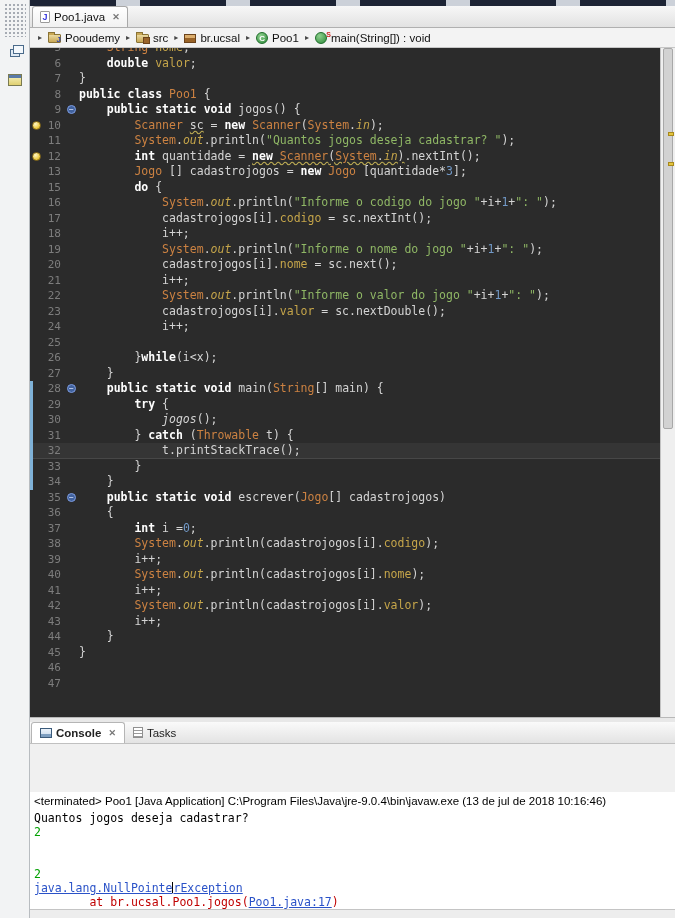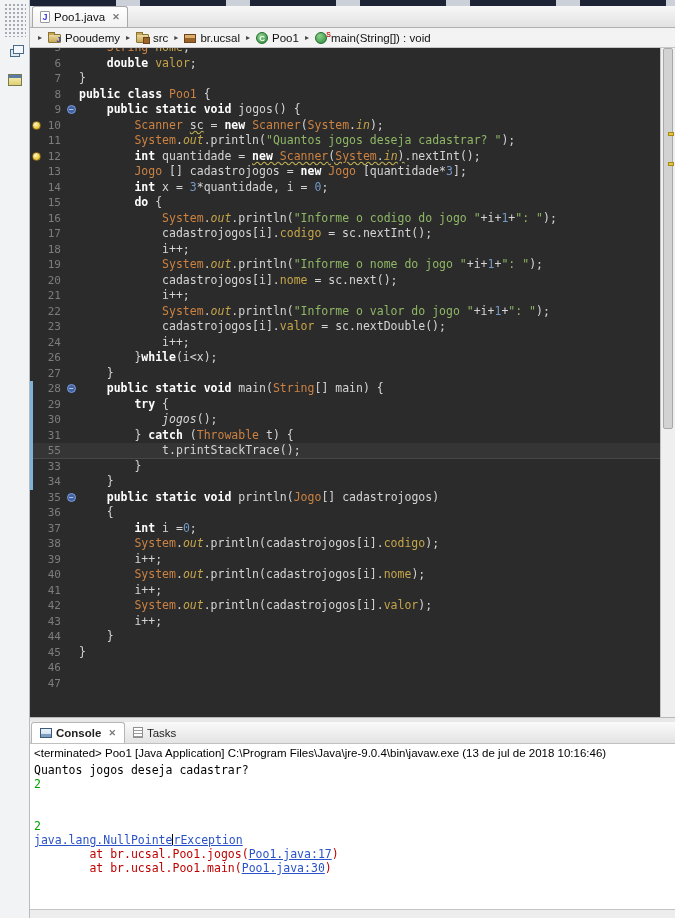--- a/index.html
+++ b/index.html
@@ -92,21 +92,21 @@
   
   .ctabbar { height:22px; background:linear-gradient(#fafafa,#e3e3e3); border-bottom:1px solid #c0c0c0;
              display:flex; align-items:flex-end; padding-left:1px; }
   .ctab { display:flex; align-items:center; gap:4px; height:21px; padding:0 8px; font-size:11.5px; color:#222; }
   .ctab.active { background:#fff; border:1px solid #b5b5b5; border-bottom:none; border-radius:3px 3px 0 0;
                  font-weight:bold;text-align:center; }
   .ic-console { width:12px; height:10px; border:1px solid #3a5a7a;
                 background:linear-gradient(#eaf2fa,#c6d8ea); box-shadow:inset 0 -3px 0 #7d9ec0; }
   .ic-tasks { width:10px; height:11px; border:1px solid #909090;
               background:repeating-linear-gradient(180deg,#ffffff 0 2px,#9a9a9a 2px 3px); }
-  .console-status { background:#fff; font-size:11.5px; color:#000; padding:3px 4px 2px; white-space:pre; }
+  .console-status { background:#fff; font-size:11.5px; color:#000; padding:3px 4px 2px; white-space:pre;margin-top:48px; }
   .console-body { flex:1; background:#fff; font-family:"DejaVu Sans Mono", monospace; font-size:11.5px;
                   line-height:14px; padding:2px 4px; overflow:hidden; }
   .cline { white-space:pre; height:14px; }
   .c-out { color:#000;margin-top:20px; }
   .c-in { color:#00a000; }
   .c-err { color:#c00000;text-align:right; }
   .c-link { color:#2a52c8; text-decoration:underline; cursor:pointer; }
   .c-caret { display:inline-block; width:0; border-left:1px solid #000; height:11px; vertical-align:-1px; }
   .bottom-strip { height:9px; background:#ededed; border-top:1px solid #c4c4c4; }
 </style>
@@ -224,26 +224,20 @@
             <span class="codetext"><span class="c-d">        </span><span class="c-k">int</span><span class="c-d"> quantidade = </span><span class="c-k c-w">new</span><span class="c-d c-w"> </span><span class="c-t c-w">Scanner</span><span class="c-d c-w">(</span><span class="c-t c-w">System</span><span class="c-d c-w">.</span><span class="c-sf c-w">in</span><span class="c-d c-w">)</span><span class="c-d">.nextInt();</span></span>
           </div>
           <div class="line">
             <span class="ann"></span>
             <span class="num">13</span>
             <span class="fold"></span>
             <span class="codetext"><span class="c-d">        </span><span class="c-t">Jogo</span><span class="c-d"> [] cadastrojogos = </span><span class="c-k">new</span><span class="c-d"> </span><span class="c-t">Jogo</span><span class="c-d"> [quantidade*</span><span class="c-n">3</span><span class="c-d">];</span></span>
           </div>
           <div class="line">
             <span class="ann"></span>
-            <span class="num">14</span>
-            <span class="fold"></span>
-            <span class="codetext"><span class="c-d">        </span><span class="c-k">int</span><span class="c-d"> x = </span><span class="c-n">3</span><span class="c-d">*quantidade, i = </span><span class="c-n">0</span><span class="c-d">;</span></span>
-          </div>
-          <div class="line">
-            <span class="ann"></span>
             <span class="num">15</span>
             <span class="fold"></span>
             <span class="codetext"><span class="c-d">        </span><span class="c-k">do</span><span class="c-d"> {</span></span>
           </div>
           <div class="line">
             <span class="ann"></span>
             <span class="num">16</span>
             <span class="fold"></span>
             <span class="codetext"><span class="c-d">            </span><span class="c-t">System</span><span class="c-d">.</span><span class="c-sf">out</span><span class="c-d">.println(</span><span class="c-s">"Informe o codigo do jogo "</span><span class="c-d">+i+</span><span class="c-n">1</span><span class="c-d">+</span><span class="c-s">": "</span><span class="c-d">);</span></span>
           </div>
@@ -287,20 +281,26 @@
             <span class="ann"></span>
             <span class="num">23</span>
             <span class="fold"></span>
             <span class="codetext"><span class="c-d">            cadastrojogos[i].</span><span class="c-f">valor</span><span class="c-d"> = sc.nextDouble();</span></span>
           </div>
           <div class="line">
             <span class="ann"></span>
             <span class="num">24</span>
             <span class="fold"></span>
             <span class="codetext"><span class="c-d">            i++;</span></span>
+          </div>
+          <div class="line">
+            <span class="ann"></span>
+            <span class="num">25</span>
+            <span class="fold"></span>
+            <span class="codetext"></span>
           </div>
           <div class="line">
             <span class="ann"></span>
             <span class="num">26</span>
             <span class="fold"></span>
             <span class="codetext"><span class="c-d">        }</span><span class="c-k">while</span><span class="c-d">(i&lt;x);</span></span>
           </div>
           <div class="line">
             <span class="ann"></span>
             <span class="num">27</span>
@@ -328,21 +328,21 @@
             <span class="codetext"><span class="c-d">            </span><span class="c-i">jogos</span><span class="c-d">();</span></span>
           </div>
           <div class="line">
             <span class="ann chg"></span>
             <span class="num">31</span>
             <span class="fold"></span>
             <span class="codetext"><span class="c-d">        } </span><span class="c-k">catch</span><span class="c-d"> (</span><span class="c-t">Throwable</span><span class="c-d"> t) {</span></span>
           </div>
           <div class="line cur">
             <span class="ann chg"></span>
-            <span class="num">55</span>
+            <span class="num">32</span>
             <span class="fold"></span>
             <span class="codetext"><span class="c-d">            t.printStackTrace();</span></span>
           </div>
           <div class="line">
             <span class="ann chg"></span>
             <span class="num">33</span>
             <span class="fold"></span>
             <span class="codetext"><span class="c-d">        }</span></span>
           </div>
           <div class="line">
@@ -350,21 +350,21 @@
             <span class="num">34</span>
             <span class="fold"></span>
             <span class="codetext"><span class="c-d">    }</span></span>
           </div>
           <div class="line">
             <span class="ann"></span>
             <span class="num">35</span>
             <span class="fold">
               <span class="foldbtn">−</span>
             </span>
-            <span class="codetext"><span class="c-d">    </span><span class="c-k">public</span><span class="c-d"> </span><span class="c-k">static</span><span class="c-d"> </span><span class="c-k">void</span><span class="c-d"> println(</span><span class="c-t">Jogo</span><span class="c-d">[] cadastrojogos)</span></span>
+            <span class="codetext"><span class="c-d">    </span><span class="c-k">public</span><span class="c-d"> </span><span class="c-k">static</span><span class="c-d"> </span><span class="c-k">void</span><span class="c-d"> escrever(</span><span class="c-t">Jogo</span><span class="c-d">[] cadastrojogos)</span></span>
           </div>
           <div class="line">
             <span class="ann"></span>
             <span class="num">36</span>
             <span class="fold"></span>
             <span class="codetext"><span class="c-d">    {</span></span>
           </div>
           <div class="line">
             <span class="ann"></span>
             <span class="num">37</span>

